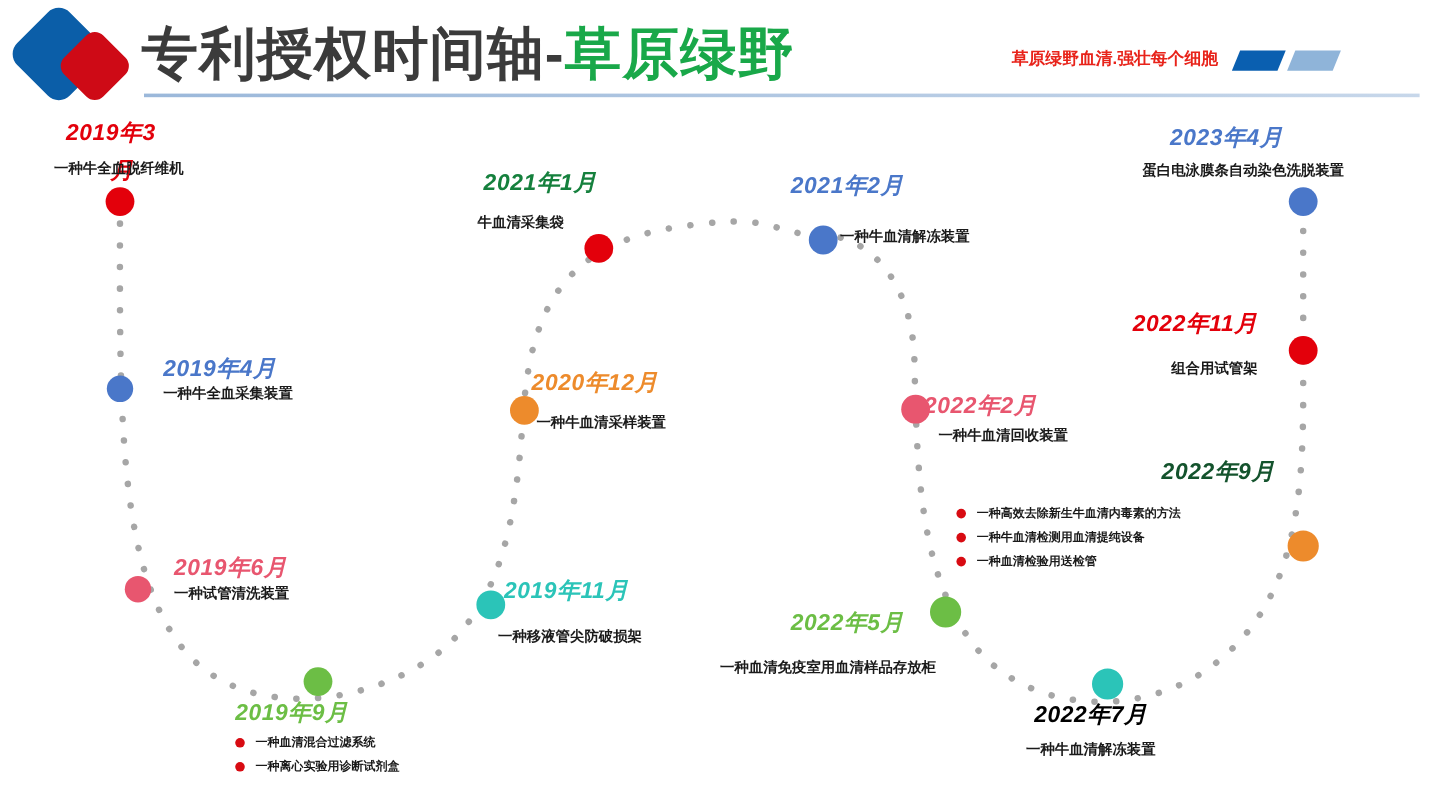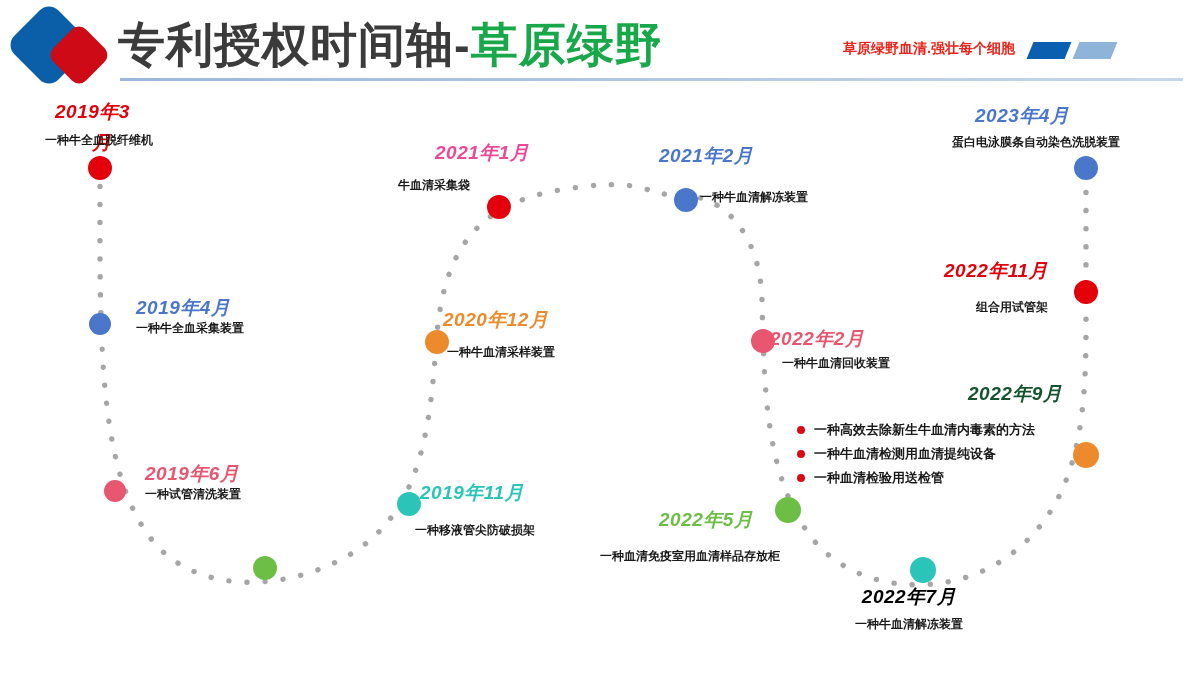--- a/index.html
+++ b/index.html
@@ -37,21 +37,21 @@
   .node{position:absolute;border-radius:50%;box-sizing:border-box;}
   .ev{position:absolute;}
   .ev .date{font-size:19px;font-weight:bold;font-style:italic;
       white-space:nowrap;line-height:23px;letter-spacing:.5px;}
   .ev .desc{font-size:12px;font-weight:bold;color:#1A1A1A;
       white-space:nowrap;line-height:19px;}
   .bullets{margin-top:3px;}
   .bullets .bl{display:flex;align-items:center;margin-top:6px;white-space:nowrap;}
   .bullets .dotb{width:8px;height:8px;border-radius:50%;background:#D80B12;
       margin-right:9px;flex:0 0 auto;}
-  .bullets .btxt{font-size:13px;font-weight:bold;color:#1A1A1A;}
+  .bullets .btxt{font-size:10px;font-weight:bold;color:#1A1A1A;}
   .date-wrap{position:absolute;white-space:nowrap;}
   .date-line2{font-size:19px;font-weight:bold;font-style:italic;line-height:23px;}
 </style>
 </head>
 <body>
 
 <div id="stage">
 
   <div class="header">
     <div class="logo">
@@ -91,40 +91,53 @@
     <div class="desc">一种牛全血采集装置</div>
   </div>
 
   <div class="node" style="left:104px;top:480px;width:22px;height:22px;background:#E8566F;"></div>
   <div class="ev" style="left:145px;top:462px;">
     <div class="date" style="color:#E8566F;">2019年6月</div>
     <div class="desc">一种试管清洗装置</div>
   </div>
 
   <div class="node" style="left:253px;top:556px;width:24px;height:24px;background:#6CBE45;"></div>
+  <div class="ev" style="left:196px;top:583px;">
+    <div class="date" style="color:#6CBE45;">2019年9月</div>
+    <div class="bullets">
+      <div class="bl">
+        <span class="dotb"></span>
+        <span class="btxt">一种血清混合过滤系统</span>
+      </div>
+      <div class="bl">
+        <span class="dotb"></span>
+        <span class="btxt">一种离心实验用诊断试剂盒</span>
+      </div>
+    </div>
+  </div>
 
   <div class="node" style="left:397px;top:492px;width:24px;height:24px;background:#2BC4B8;"></div>
   <div class="ev" style="left:420px;top:481px;">
     <div class="date" style="color:#2BC4B8;">2019年11月</div>
   </div>
   <div class="ev" style="left:415px;top:521px;">
     <div class="desc">一种移液管尖防破损架</div>
   </div>
 
   <div class="node" style="left:425px;top:330px;width:24px;height:24px;background:#ED8B2C;"></div>
   <div class="ev" style="left:443px;top:308px;">
     <div class="date" style="color:#ED8B2C;">2020年12月</div>
   </div>
   <div class="ev" style="left:447px;top:343px;">
     <div class="desc">一种牛血清采样装置</div>
   </div>
 
   <div class="node" style="left:487px;top:195px;width:24px;height:24px;background:#E3000B;"></div>
   <div class="ev" style="left:403px;top:141px;">
-    <div class="date" style="color:#ec4899;margin-left:32px;">2021年1月</div>
+    <div class="date" style="color:#15803d;">2021年1月</div>
   </div>
   <div class="ev" style="left:398px;top:176px;">
     <div class="desc">牛血清采集袋</div>
   </div>
 
   <div class="node" style="left:674px;top:188px;width:24px;height:24px;background:#4A77C9;"></div>
   <div class="ev" style="left:659px;top:144px;">
     <div class="date" style="color:#4A77C9;">2021年2月</div>
   </div>
   <div class="ev" style="left:700px;top:188px;">

